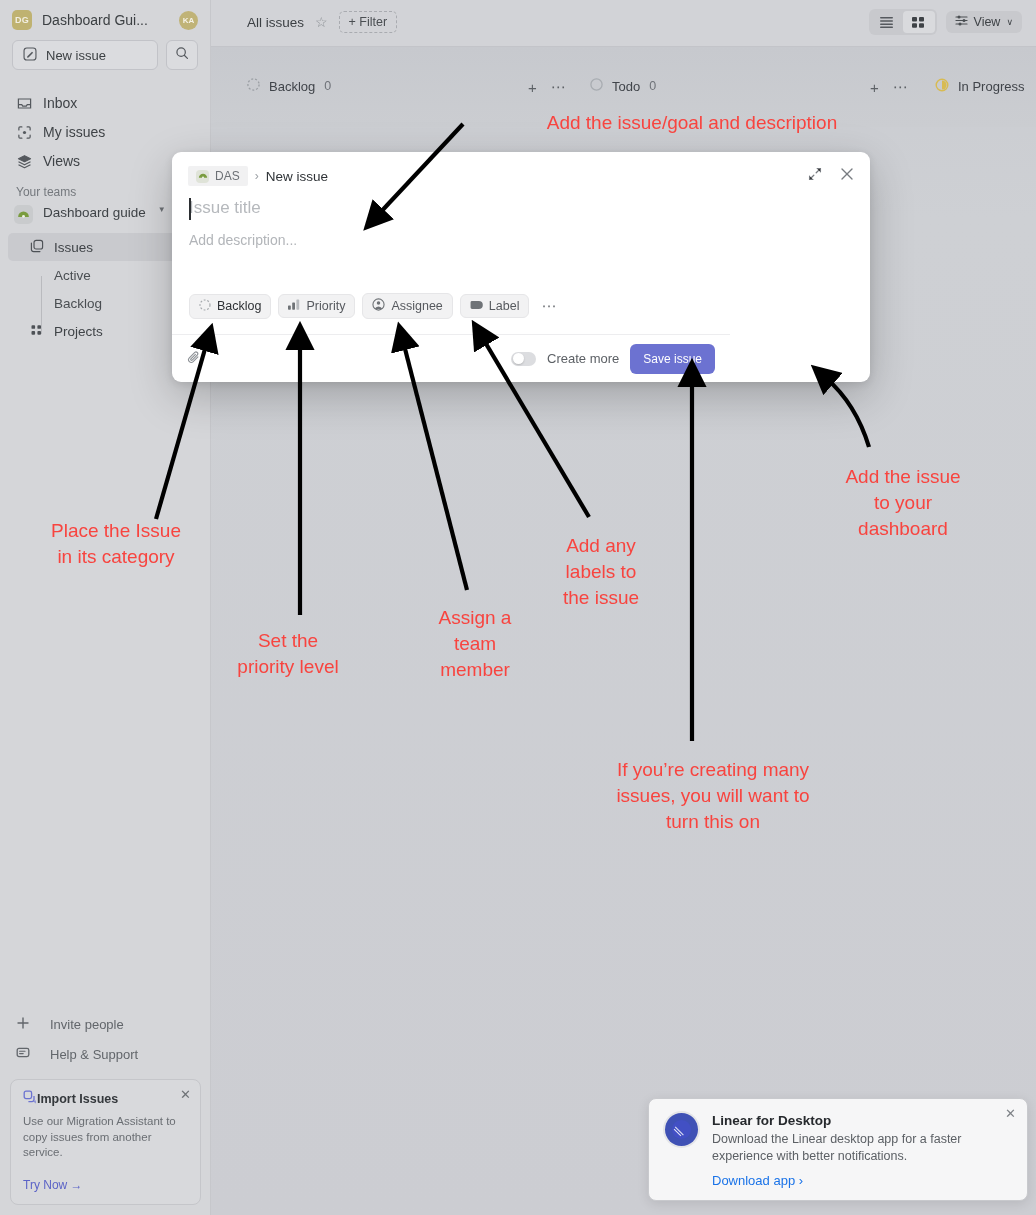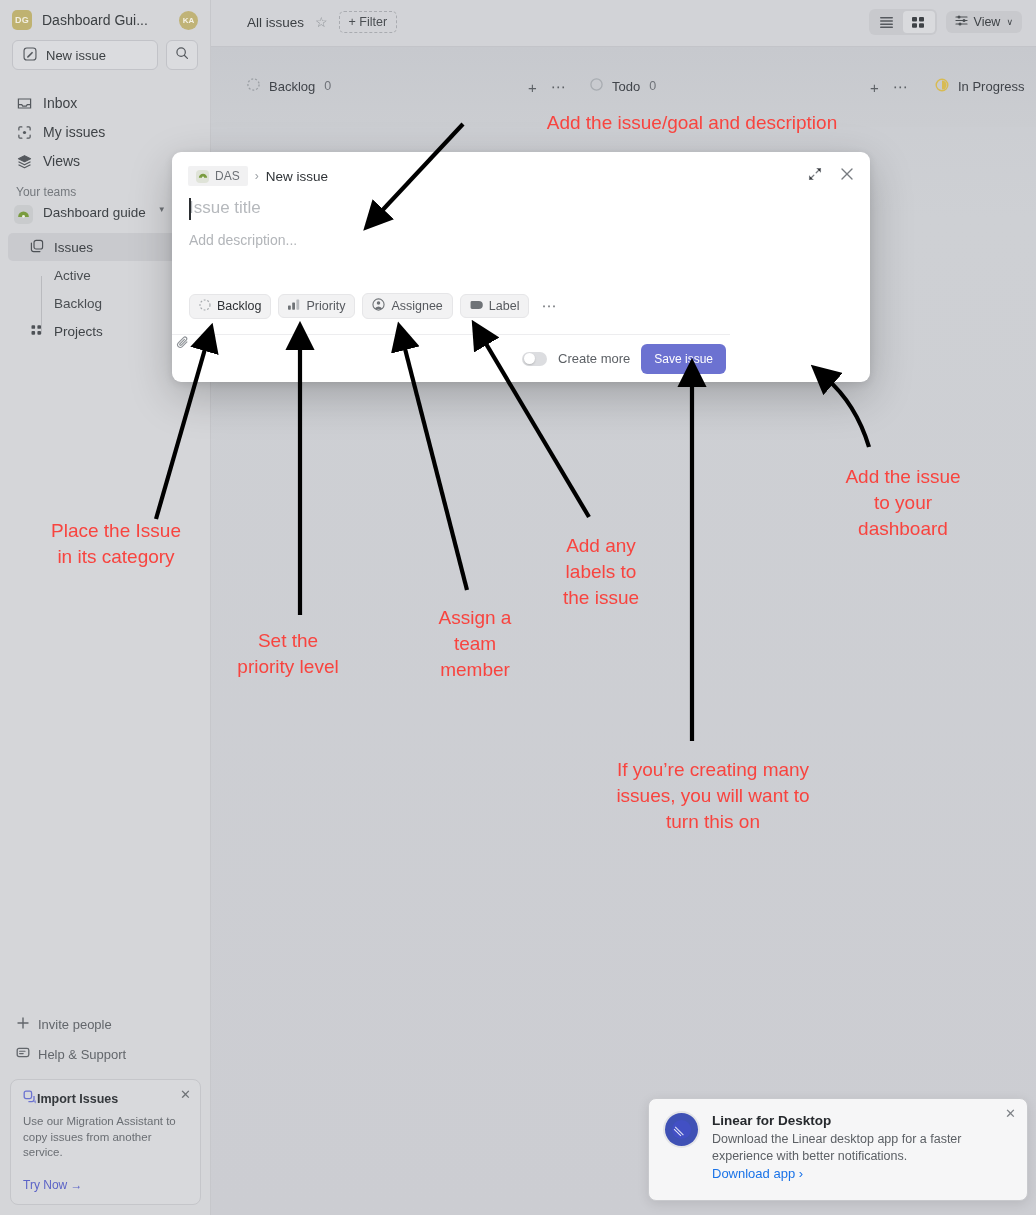--- a/index.html
+++ b/index.html
@@ -95,21 +95,21 @@
   .leaf-item {
     height: 28px; margin: 0 8px; padding-left: 46px; border-radius: 5px;
     display: flex; align-items: center; font-size: 13.5px; color: #4a4e52; cursor: pointer;
   }
   .leaf-rail {
     position: absolute; left: 41px; width: 1px; background: #b9babe;
   }
 
   .sb-bottom { position: absolute; left: 0; bottom: 0; width: 211px; padding-bottom: 10px; }
   .bottom-item {
-    display: flex; align-items: center; gap: 8px;
+    display: flex; align-items: center; gap: 20px;
     height: 30px; margin: 0 8px; padding: 0 8px; border-radius: 5px;
     font-size: 13px; color: #62666b; cursor: pointer;
   }
   .promo {
     margin: 10px 10px 0 10px; padding: 10px 12px 12px 12px;
     border: 1px solid #c5c6ca; border-radius: 8px; background: #d8d9dc;
     position: relative;
   }
   .promo-title { display: flex; align-items: center; gap: 0; font-size: 12.5px; font-weight: bold; color: #34383c; }
   .promo-body { font-size: 11.5px; line-height: 1.35; color: #6a6e73; margin-top: 7px; }
@@ -172,21 +172,21 @@
   .chip {
     display: flex; align-items: center; gap: 6px;
     background: #f2f2f3; border: 1px solid #e6e6e8; border-radius: 6px;
     padding: 4px 9px; font-size: 12.5px; color: #56595e; cursor: pointer;
   }
   .chip.dark-label { color: #2e3135; }
   .chip-more { color: #6e7176; font-size: 15px; padding: 0 5px; cursor: pointer; letter-spacing: 1px; }
   .modal-foot {
     position: absolute; left: 0; bottom: 0; width: 558px; height: 48px;
     border-top: 1px solid #ededef;
-    display: flex; padding: 0 4px;
+    display: flex; align-items: center; padding: 0 15px;
   }
   .clip { color: #8c9095; font-size: 14px; cursor: pointer; }
   .foot-right { margin-left: auto; display: flex; align-items: center; gap: 11px; }
   .toggle {
     width: 25px; height: 14px; border-radius: 8px; background: #dcdde0; position: relative; cursor: pointer;
   }
   .toggle::after {
     content: ''; position: absolute; left: 1.5px; top: 1.5px;
     width: 11px; height: 11px; border-radius: 50%; background: #fff;
     box-shadow: 0 1px 2px rgba(0,0,0,.18);
@@ -558,21 +558,21 @@
             <path d="M4 14 A10 10 0 0 0 14 4 A10 10 0 0 1 4 14 Z" fill="#ffffff"></path>
             <g stroke="#ffffff" stroke-width="1.1" opacity=".85">
               <line x1="3.2" y1="10.6" x2="10.4" y2="17.8"></line>
               <line x1="4.4" y1="8.2" x2="13.0" y2="16.8"></line>
             </g>
           </svg>
       </div>
       <div style="flex:1 1 auto">
         <div style="font-size:13.5px;font-weight:bold;color:#26292d;margin-bottom:3px">Linear for Desktop</div>
         <div style="font-size:12.5px;line-height:1.38;color:#5c6065;max-width:290px">Download the Linear desktop app for a faster experience with better notifications.</div>
-        <div style="font-size:13px;color:#1a73e8;cursor:pointer">Download app ›</div>
+        <div style="font-size:13px;color:#1a73e8;margin-top:7px;cursor:pointer">Download app ›</div>
       </div>
     </div>
   </div>
 
   <svg class="anno-svg">
     <defs>
       <marker id="ah" markerWidth="7" markerHeight="7" refX="2.2" refY="3.5" orient="auto">
         <path d="M0,0 L7,3.5 L0,7 Z" fill="#000"></path>
       </marker>
     </defs>

